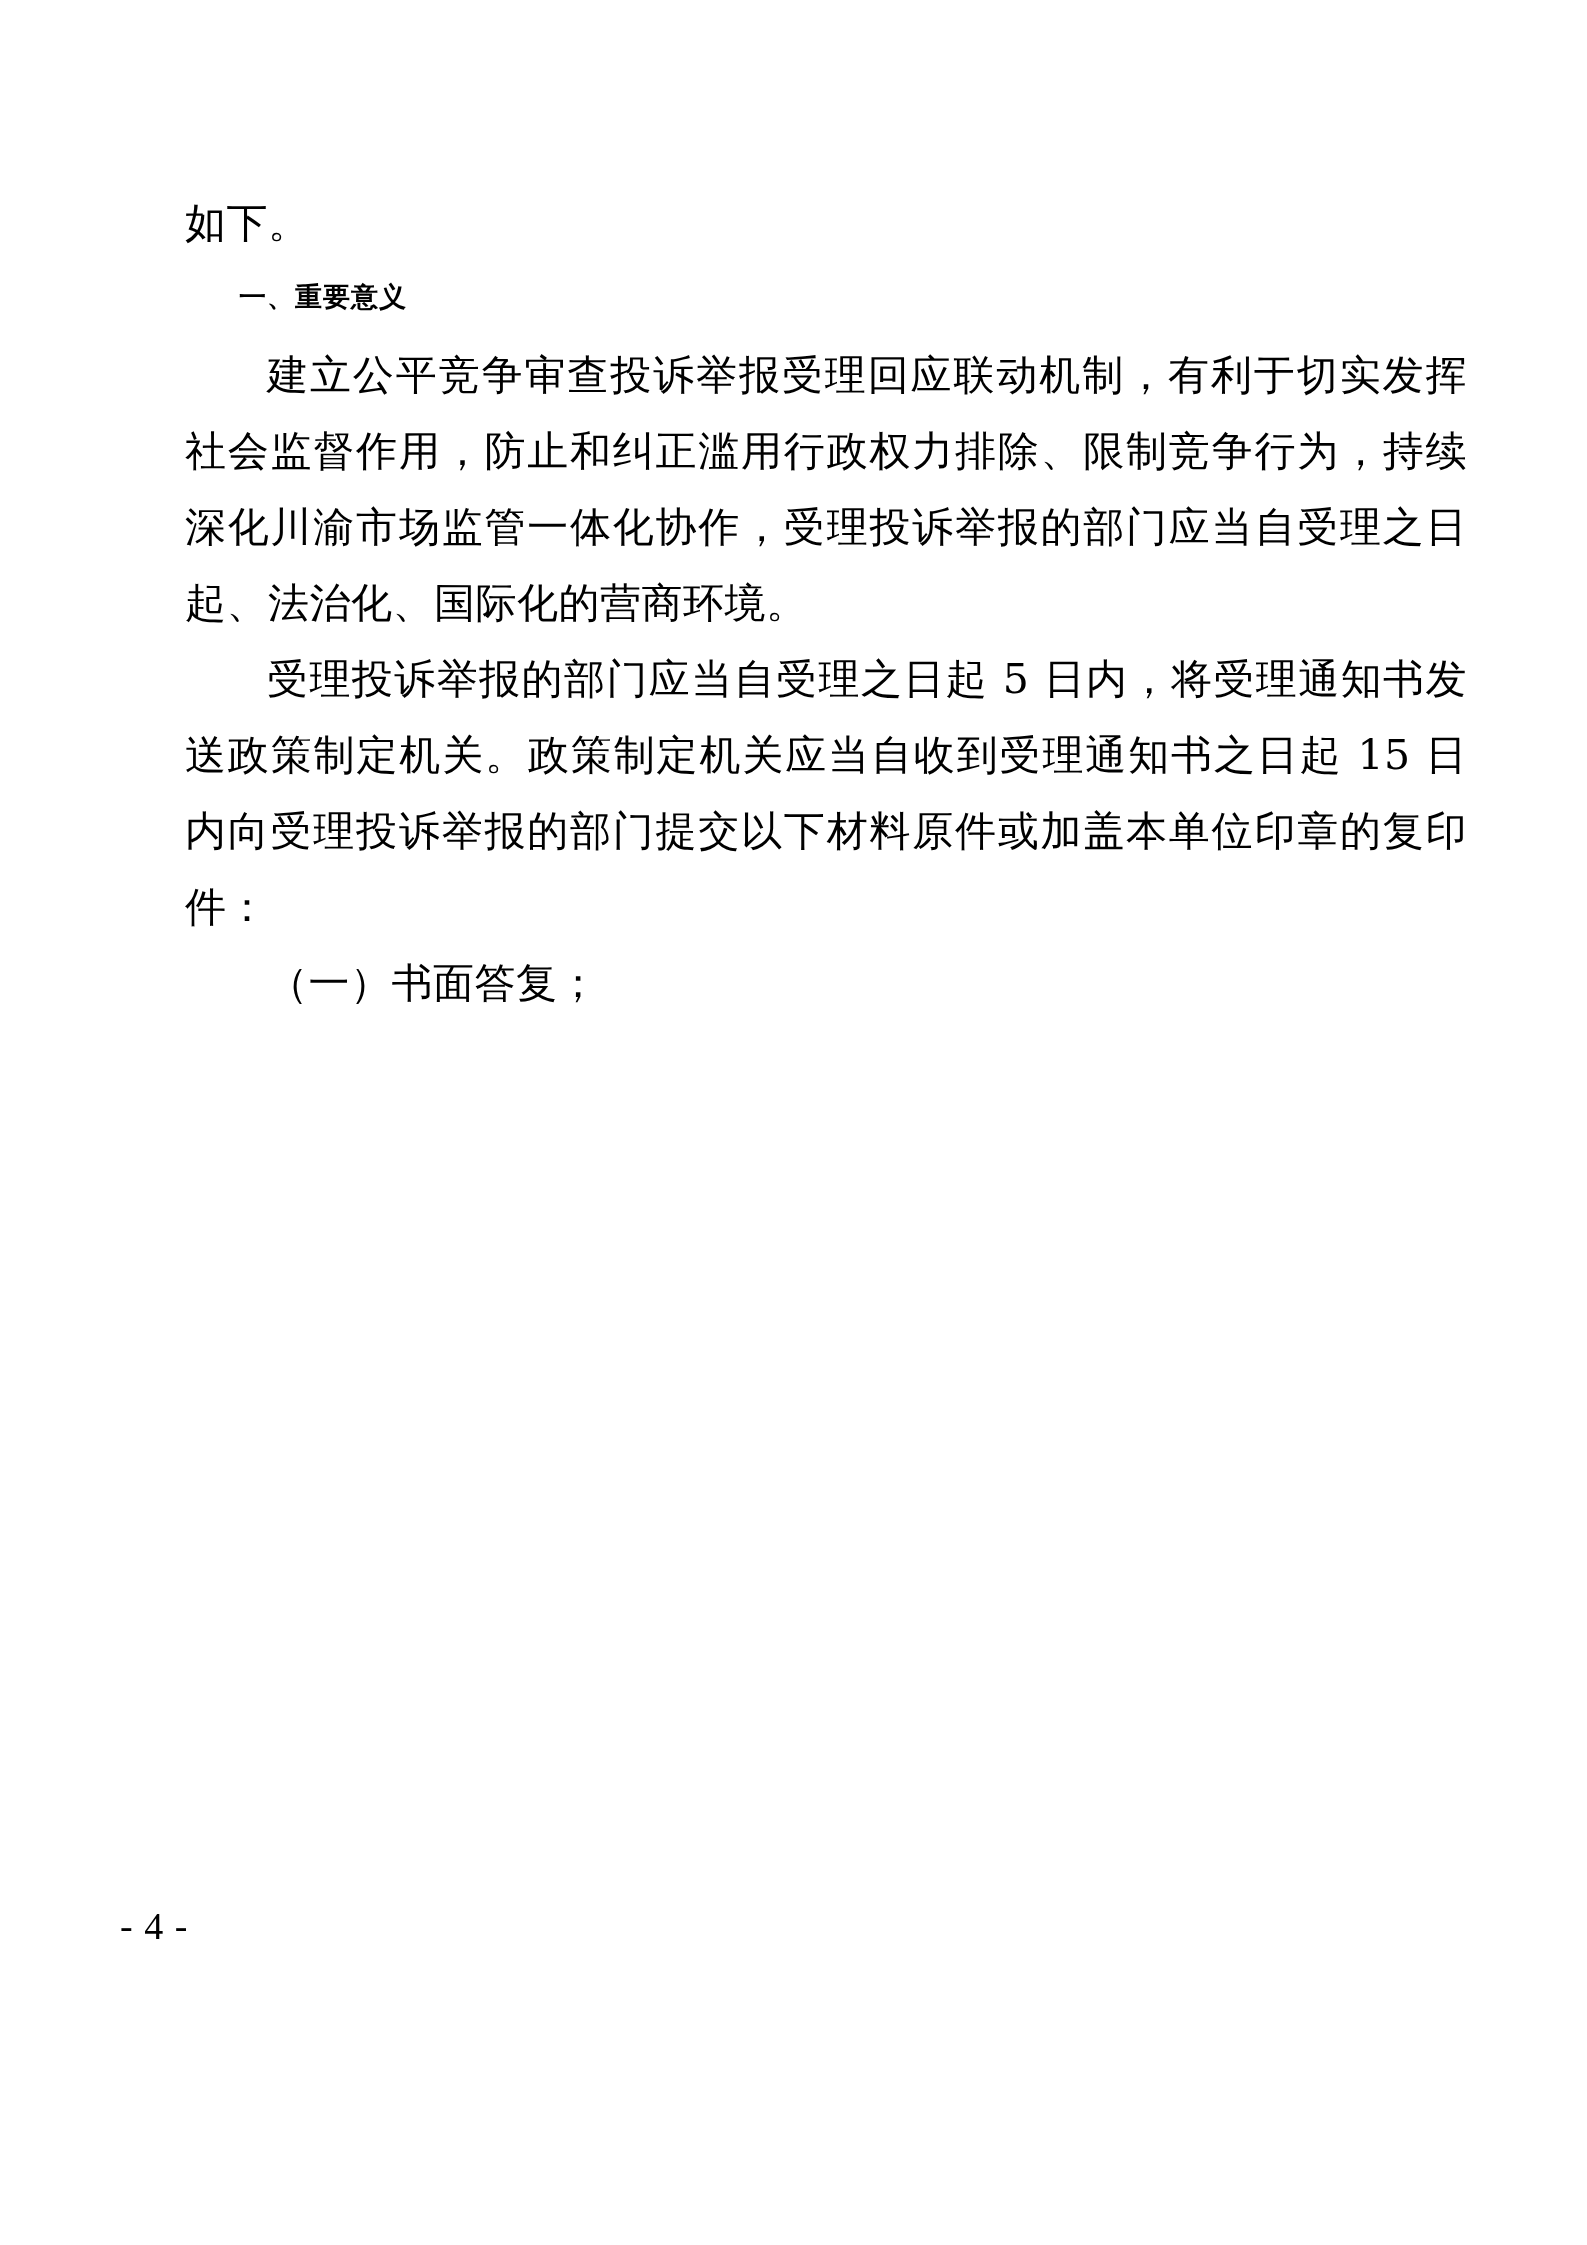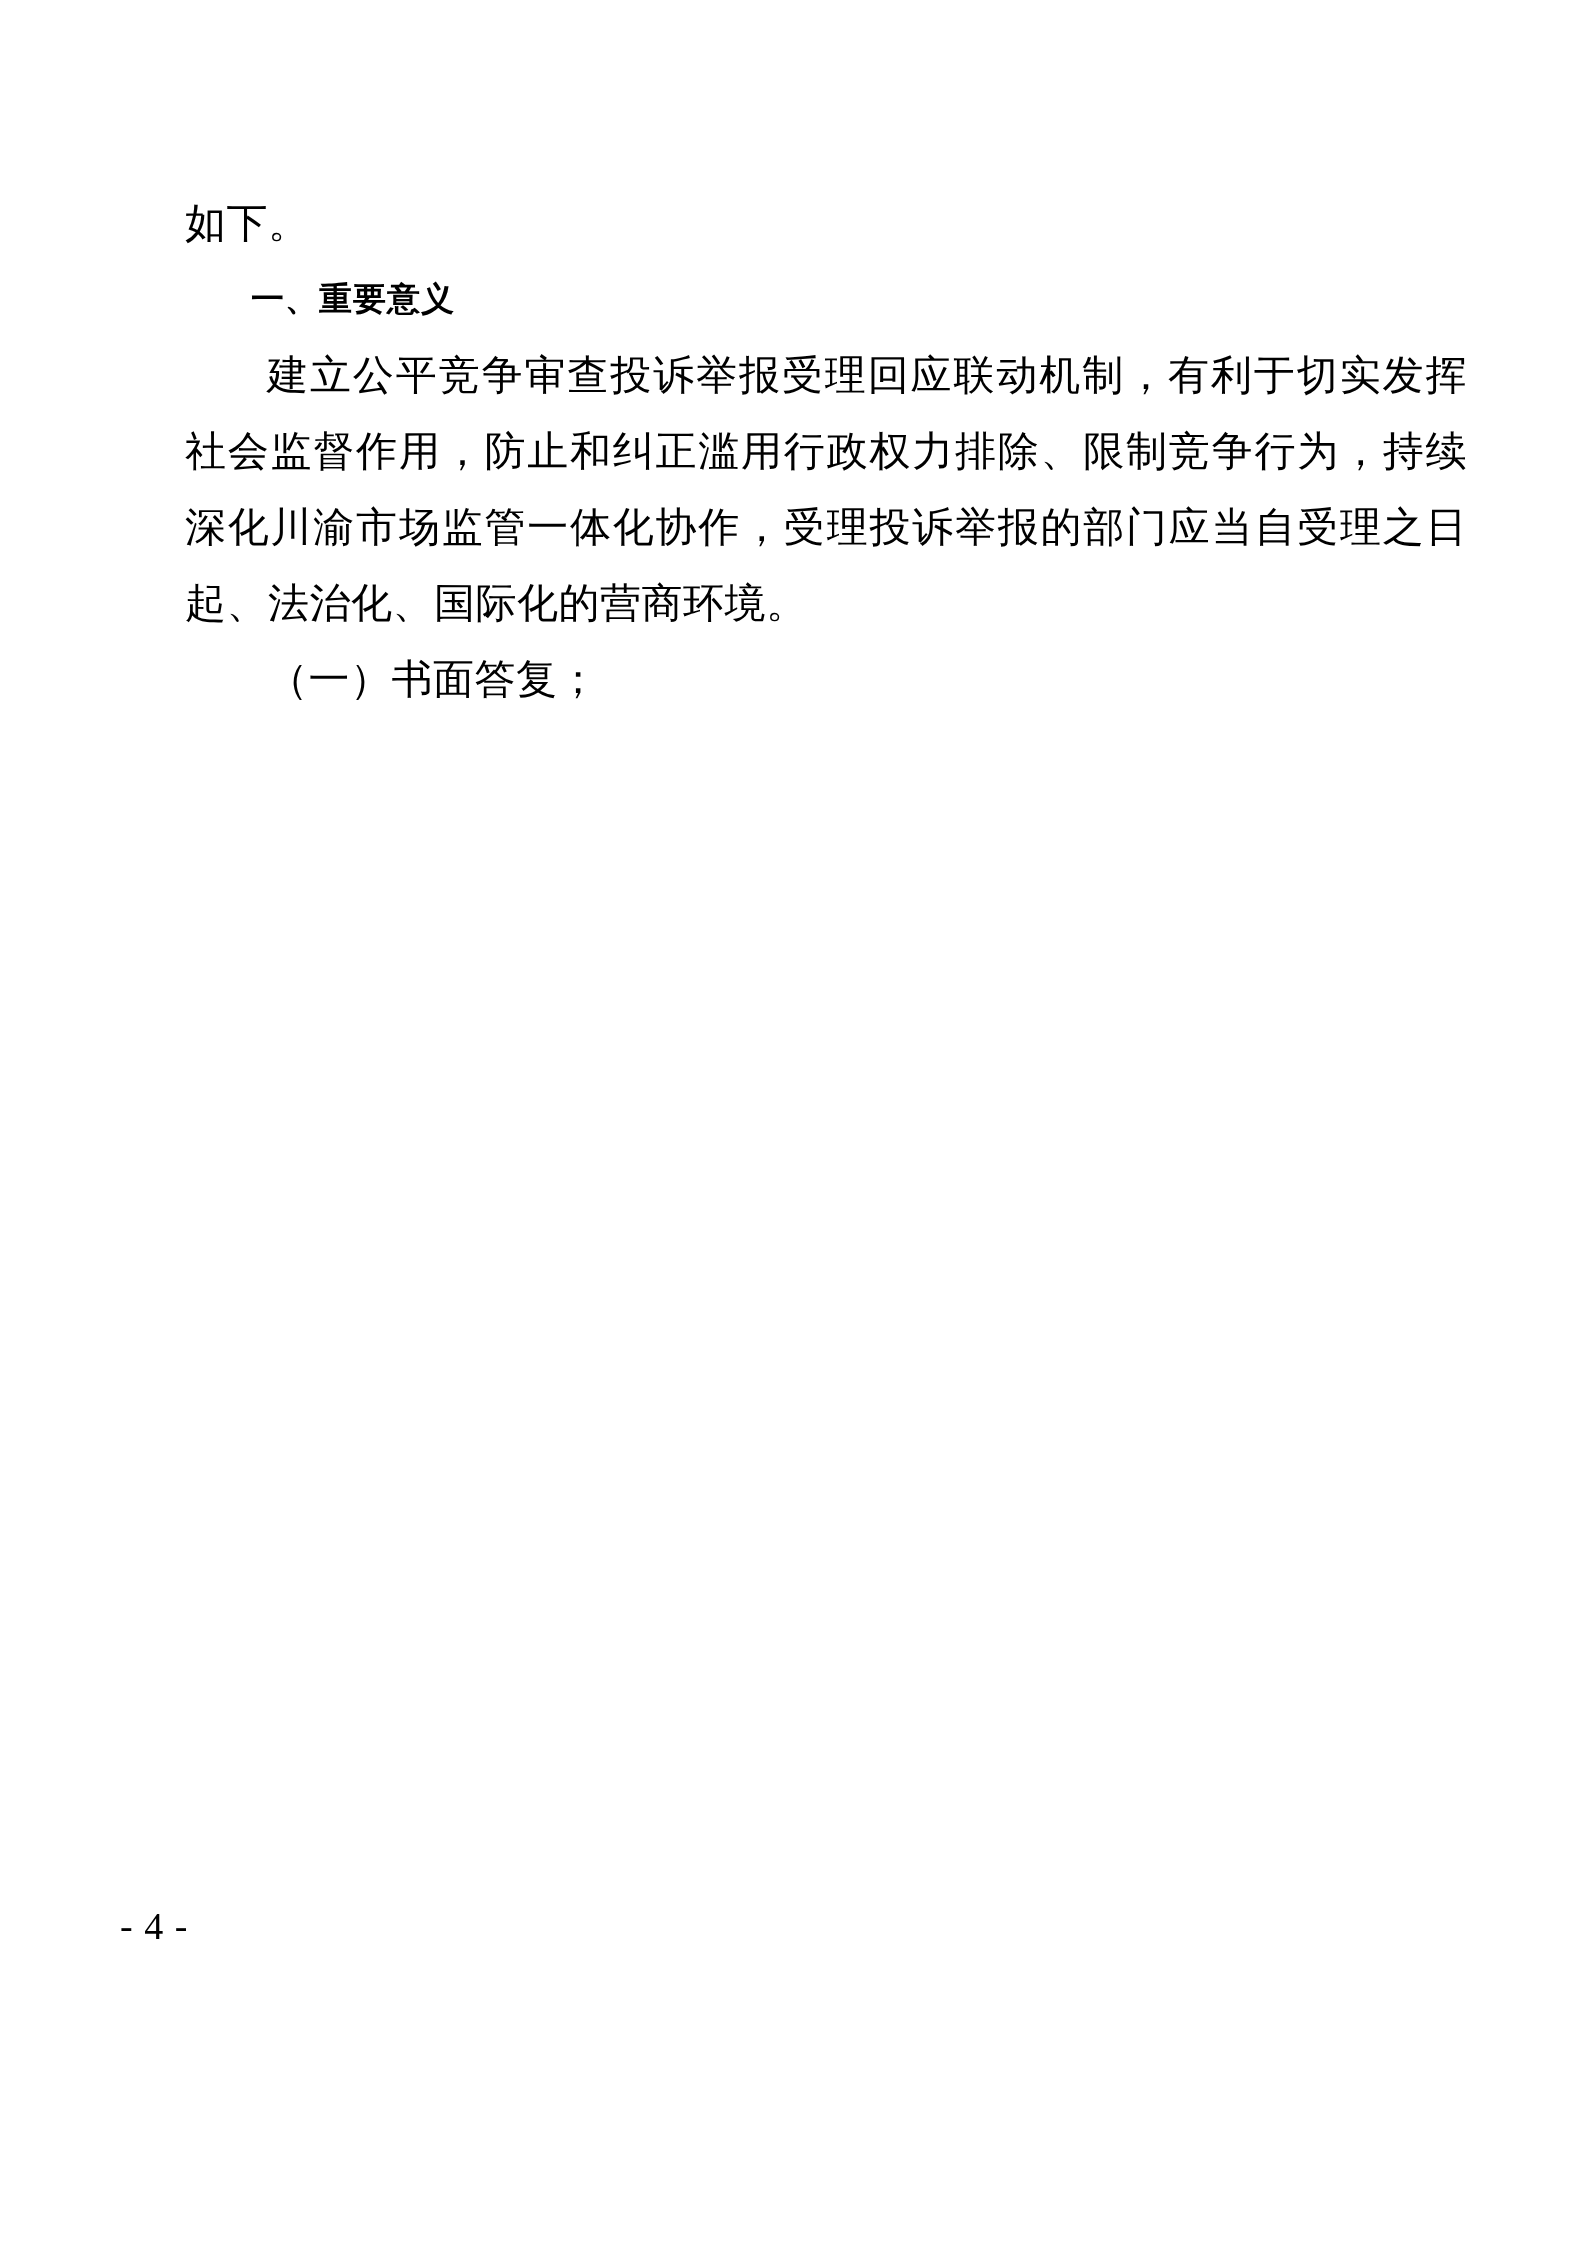--- a/index.html
+++ b/index.html
@@ -36,22 +36,22 @@
   }
   .para-noindent {
     margin: 0;
     text-indent: 0;
     font-family: "DejaVu Serif", "Liberation Serif", serif;
   }
   .heading {
     margin: 0;
     text-indent: 2em;
     font-weight: bold;
-    font-family: Liberation Sans, sans-serif;
-    font-size: 33px;
+    font-family: Liberation Mono, monospace;
+    font-size: 27px;
     line-height: 76px;
     letter-spacing: 1px;
   }
   .heading.indent-extra {
     text-indent: 2.2em;
   }
   .page-number {
     position: absolute;
     left: 120px;
     bottom: 118px;
@@ -70,19 +70,20 @@
 
     <p class="heading">一、重要意义</p>
 
     <p class="para">建立公平竞争审查投诉举报受理回应联动机制，有利于切实发挥社会监督作用，防止和纠正滥用行政权力排除、限制竞争行为，持续深化川渝市场监管一体化协作，受理投诉举报的部门应当自受理之日起、法治化、国际化的营商环境。</p>
 
 
 
 
 
 
+    <p class="para">受理投诉举报的部门应当自受理之日起 5 日内，将受理通知书发送政策制定机关。政策制定机关应当自收到受理通知书之日起 15 日内向受理投诉举报的部门提交以下材料原件或加盖本单位印章的复印件：</p>
 
     <p class="para">（一）书面答复；</p>
 
   </div>
 
   <div class="page-number">- 4 -</div>
 </div>
 
 </body></html>

